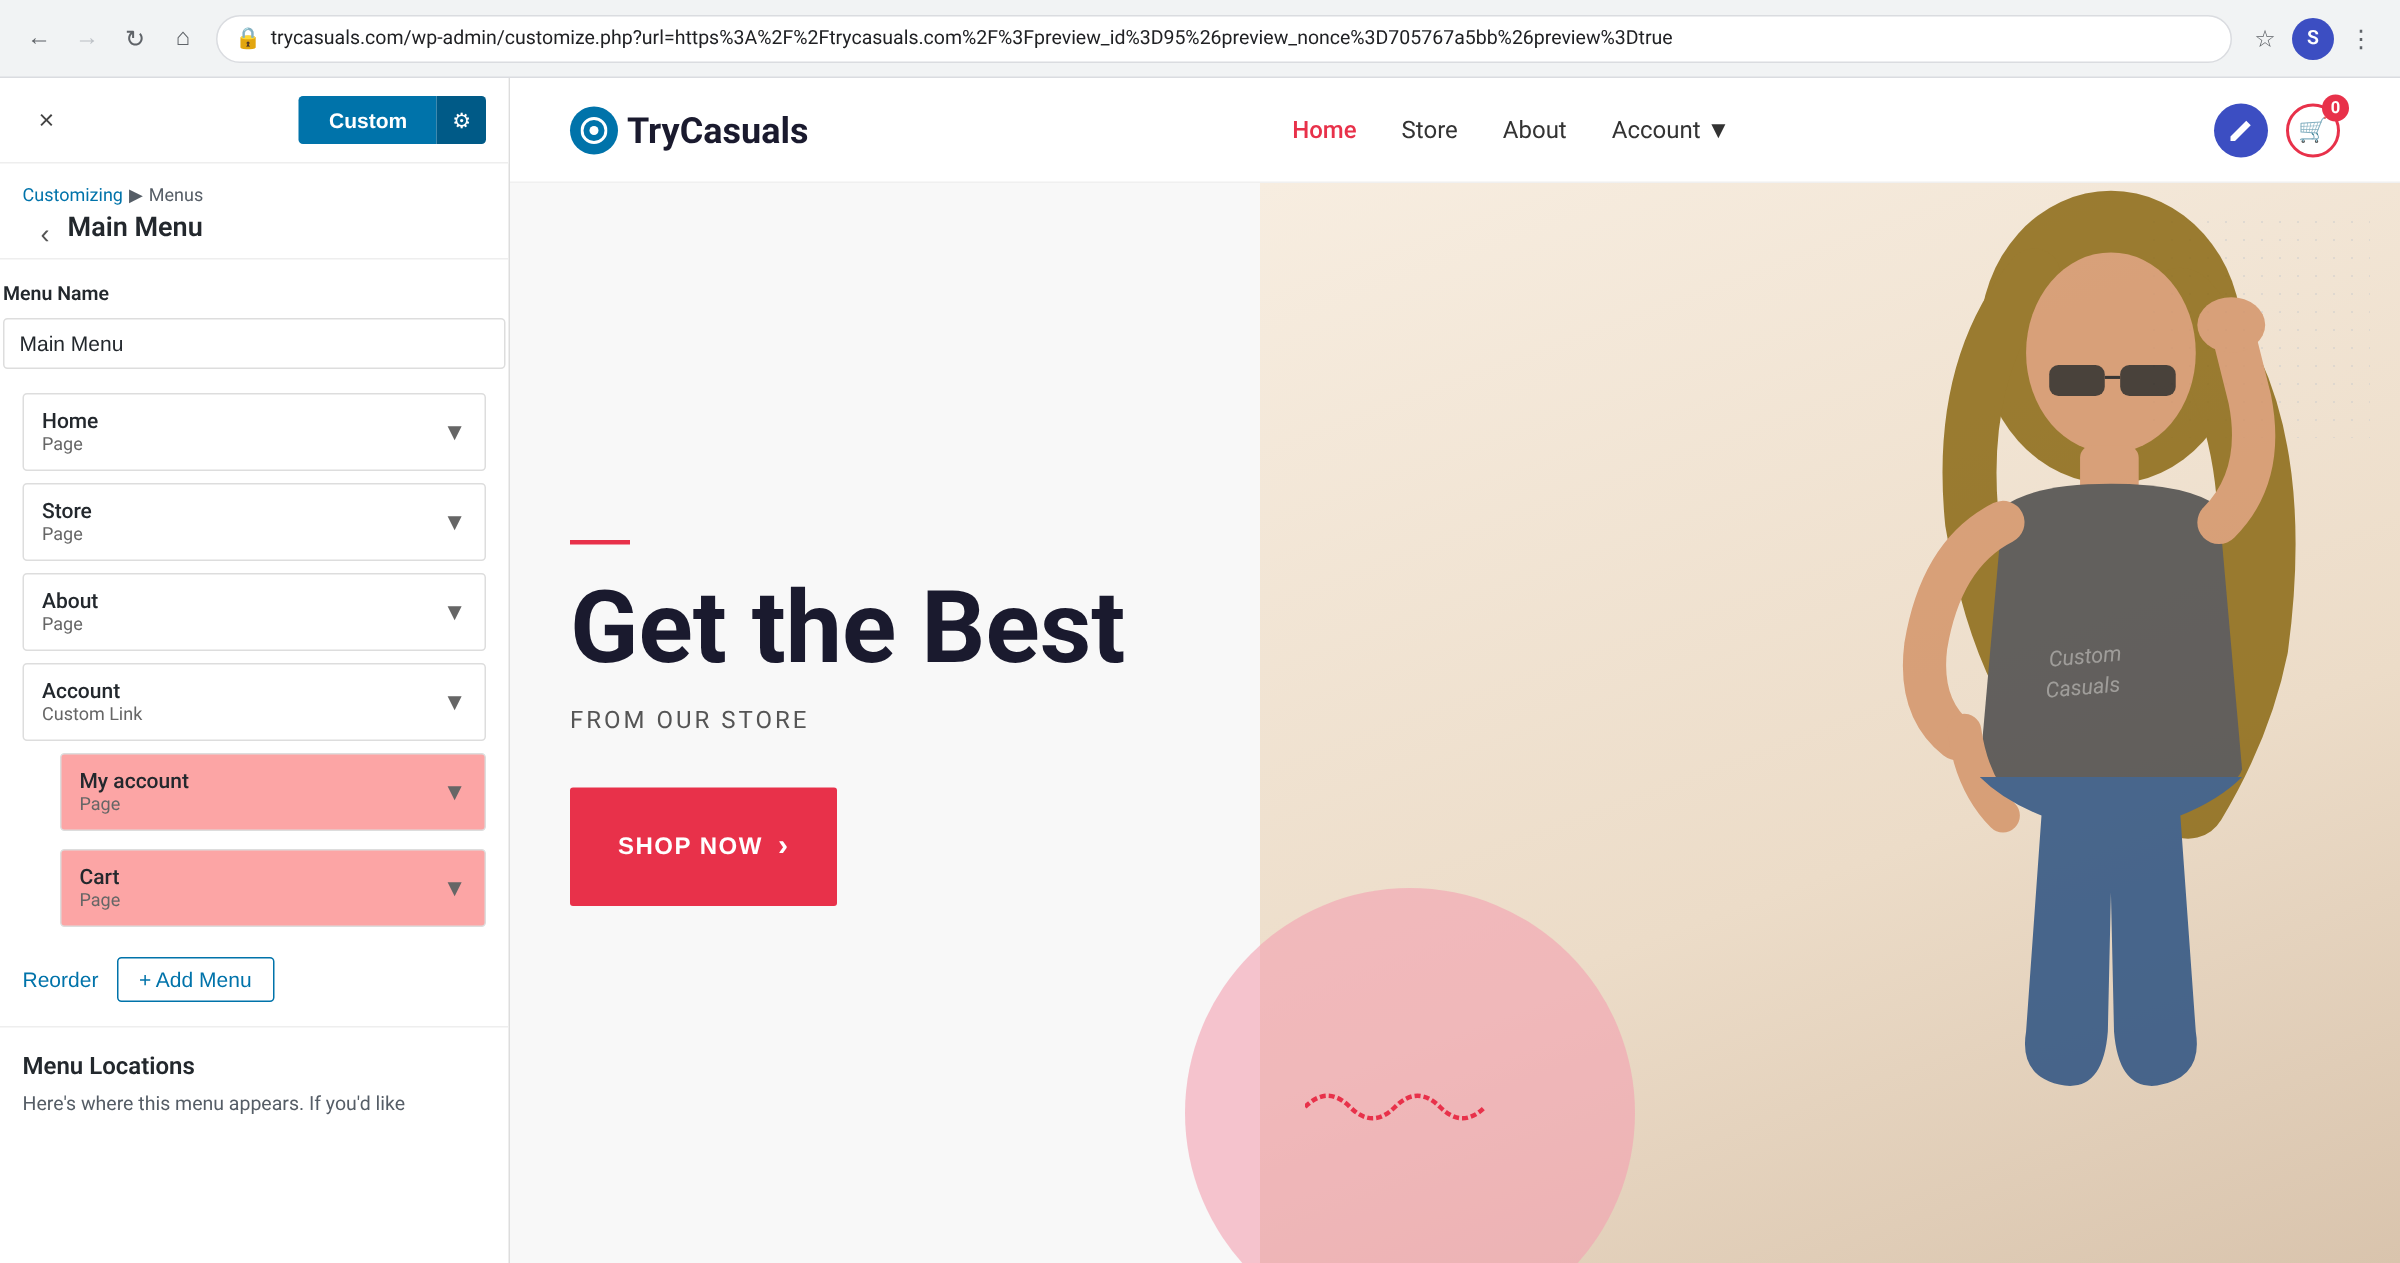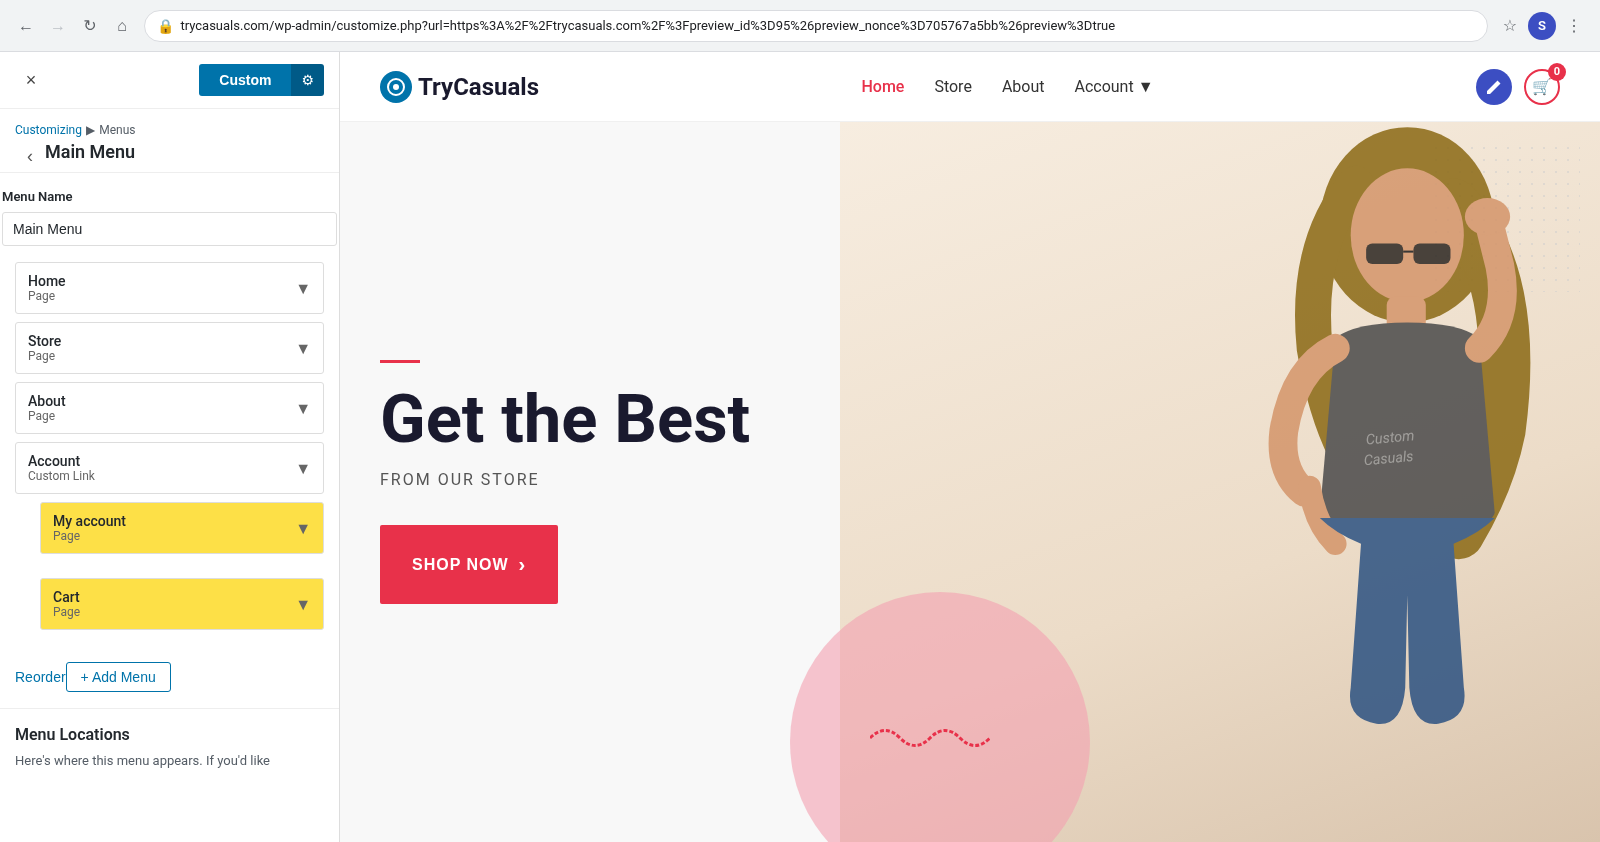--- a/index.html
+++ b/index.html
@@ -198,33 +198,34 @@
       color: #666;
     }
     .menu-item-arrow {
       color: #666;
       font-size: 16px;
     }
     .menu-item-indent {
       margin-left: 25px;
       border: 1px solid #ddd;
       border-radius: 3px;
-      margin-bottom: 24px;
-      background: #fde047;
+      margin-bottom: 12px;
+      background: #fca5a5;
       display: flex;
       align-items: center;
       justify-content: space-between;
       padding: 10px 12px;
       cursor: pointer;
     }
 
     
     .menu-actions {
       padding: 8px 15px 16px;
       display: flex;
+      gap: 12px;
     }
     .reorder-link {
       color: #0073aa;
       text-decoration: none;
       font-size: 14px;
       cursor: pointer;
       background: none; border: none; padding: 0;
     }
     .add-items-btn {
       background: white;

